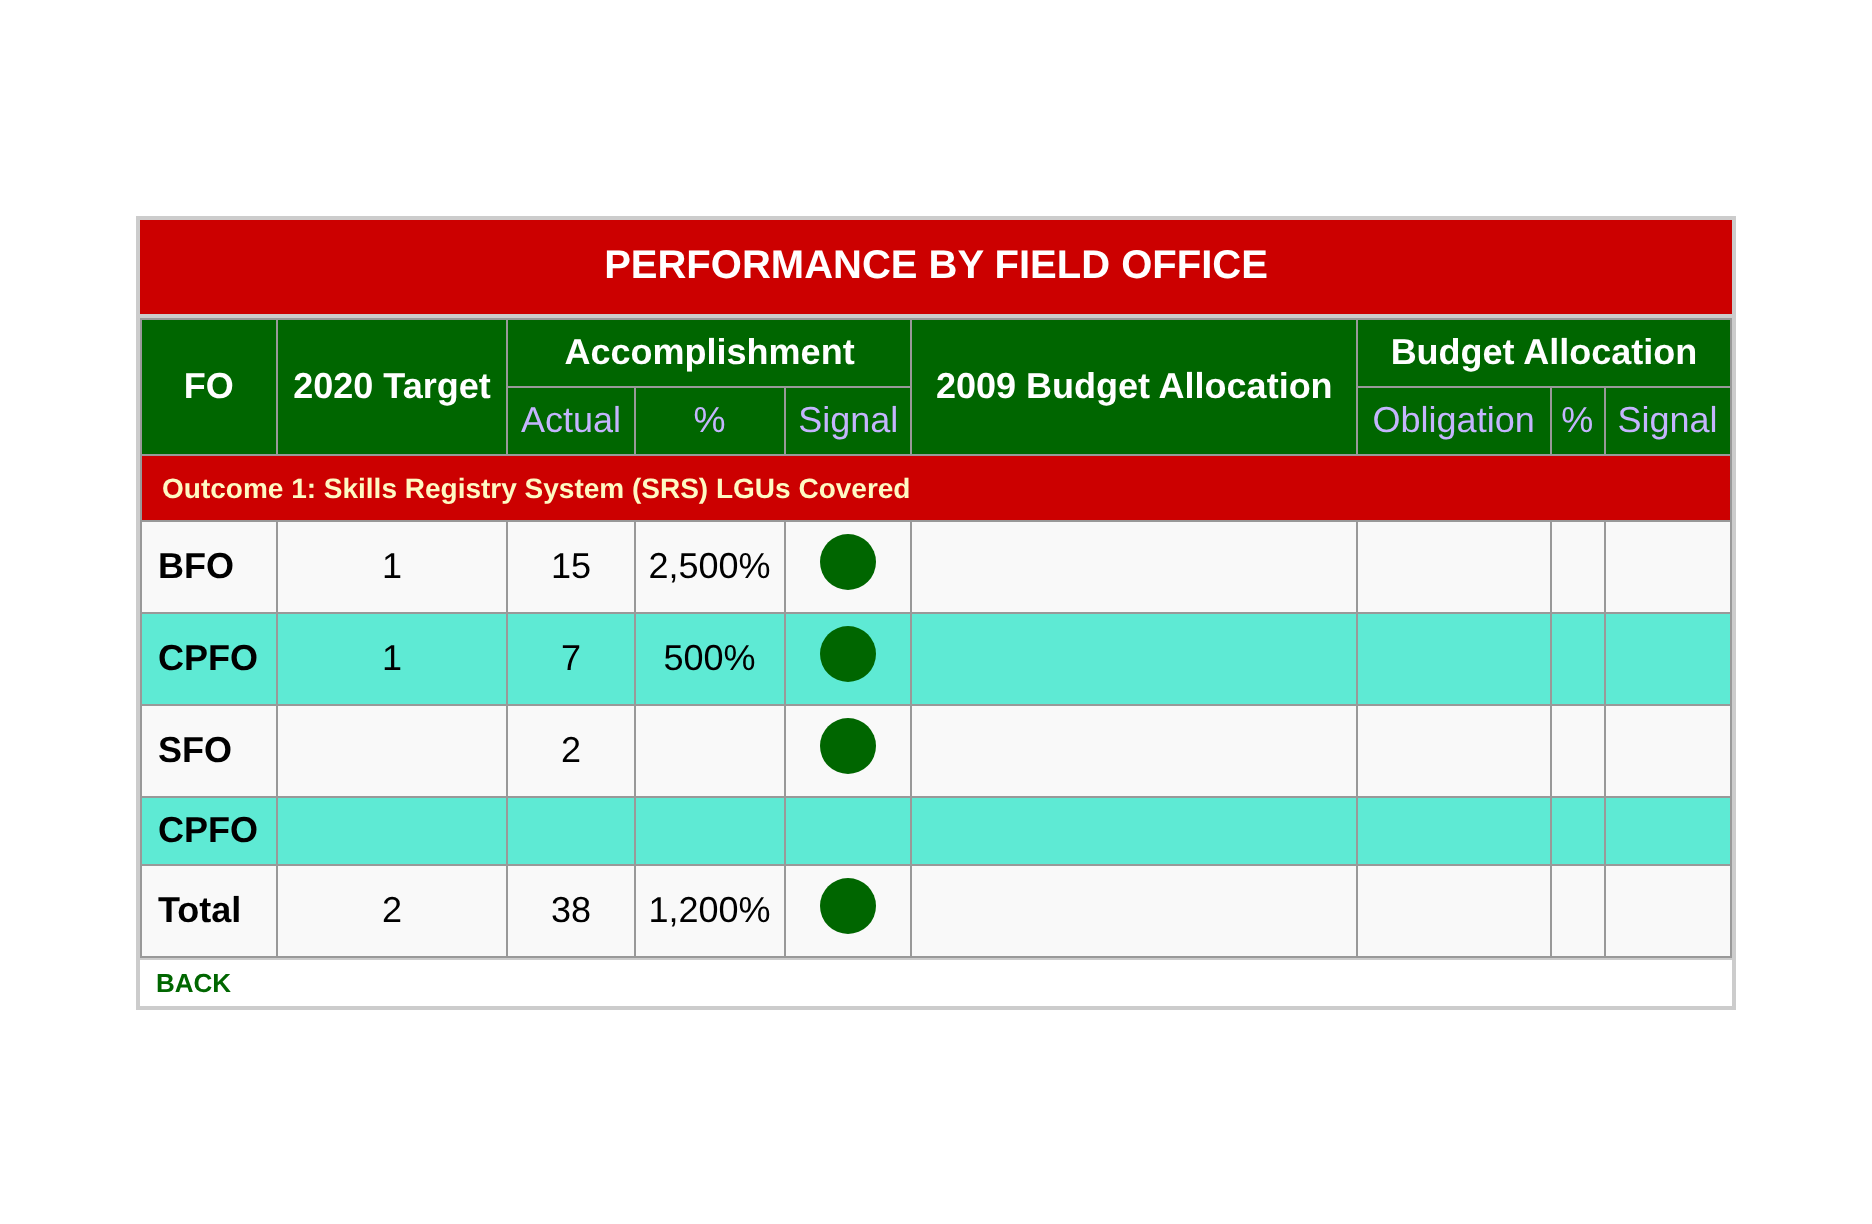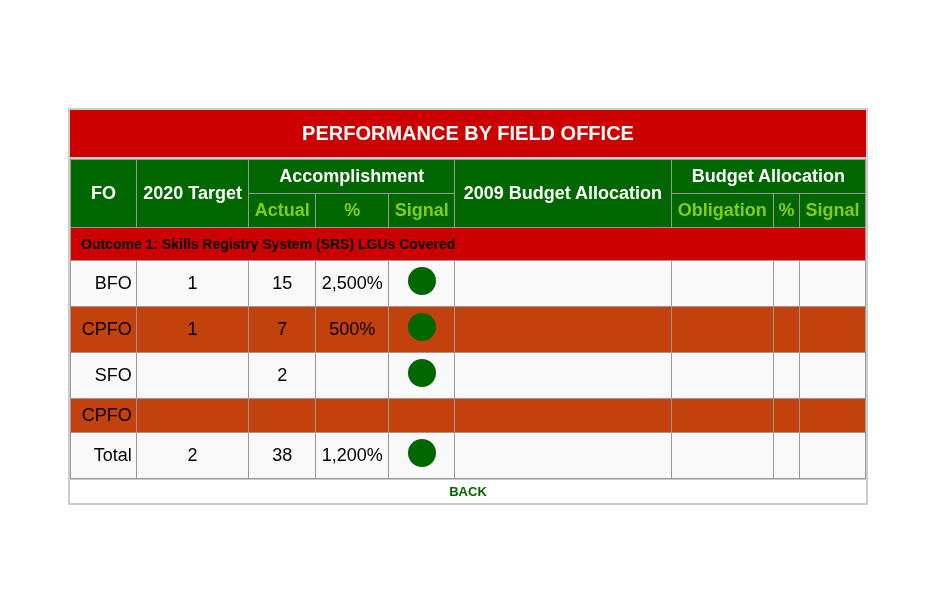--- a/index.html
+++ b/index.html
@@ -37,53 +37,53 @@
       padding: 6px 4px;
       font-size: 18px;
     }
     .header-row-1 th {
       background: #006600;
       color: #fff;
       font-weight: bold;
     }
     .header-row-2 th {
       background: #006600;
-      color: #84cc16;
-      font-weight: bold;
+      color: #c4b5fd;
+      font-weight: normal;
     }
     .outcome-row td {
       background: #cc0000;
-      color: #000000;
+      color: #fef9c3;
       text-align: left;
       font-weight: bold;
       font-size: 14px;
       padding: 8px 10px;
     }
     .data-row td {
-      background: #c2410c;
+      background: #5eead4;
       color: #000;
     }
     .data-row:nth-child(even) td {
       background: #f9f9f9;
     }
     .fo-col {
-      font-weight: normal;
-      text-align: right;
+      font-weight: bold;
+      text-align: left;
       padding-left: 8px;
       margin-left: 16px;
     }
     .signal-circle {
       width: 28px;
       height: 28px;
       border-radius: 50%;
       background: #006600;
       display: inline-block;
     }
     .back-link {
-      text-align: center;
+      text-align: left;
       padding: 4px 8px;
       background: #fff;
       font-size: 13px;
       color: #006600;
       font-weight: bold;
       border-top: 1px solid #ccc;
     }
     .tcfo-row td {
       height: 30px;
     }

